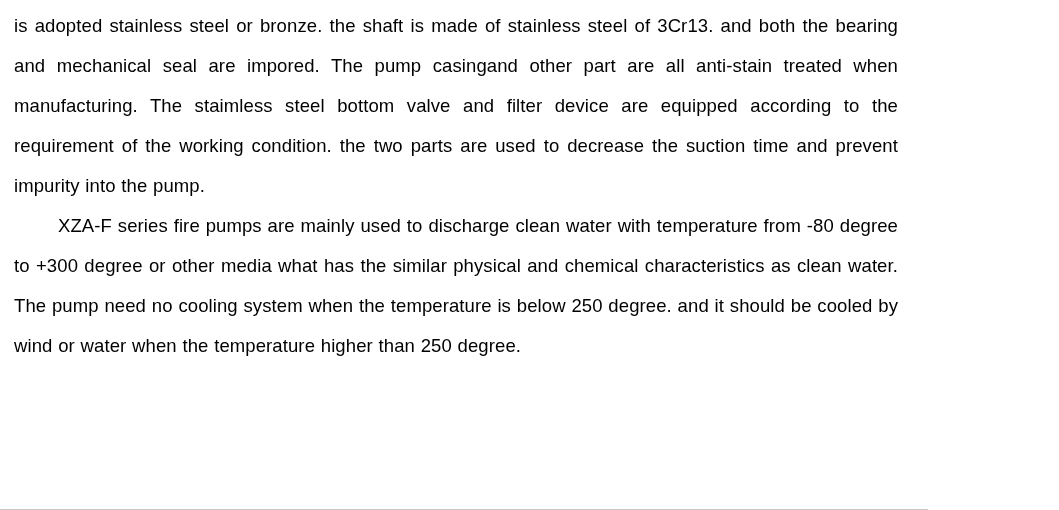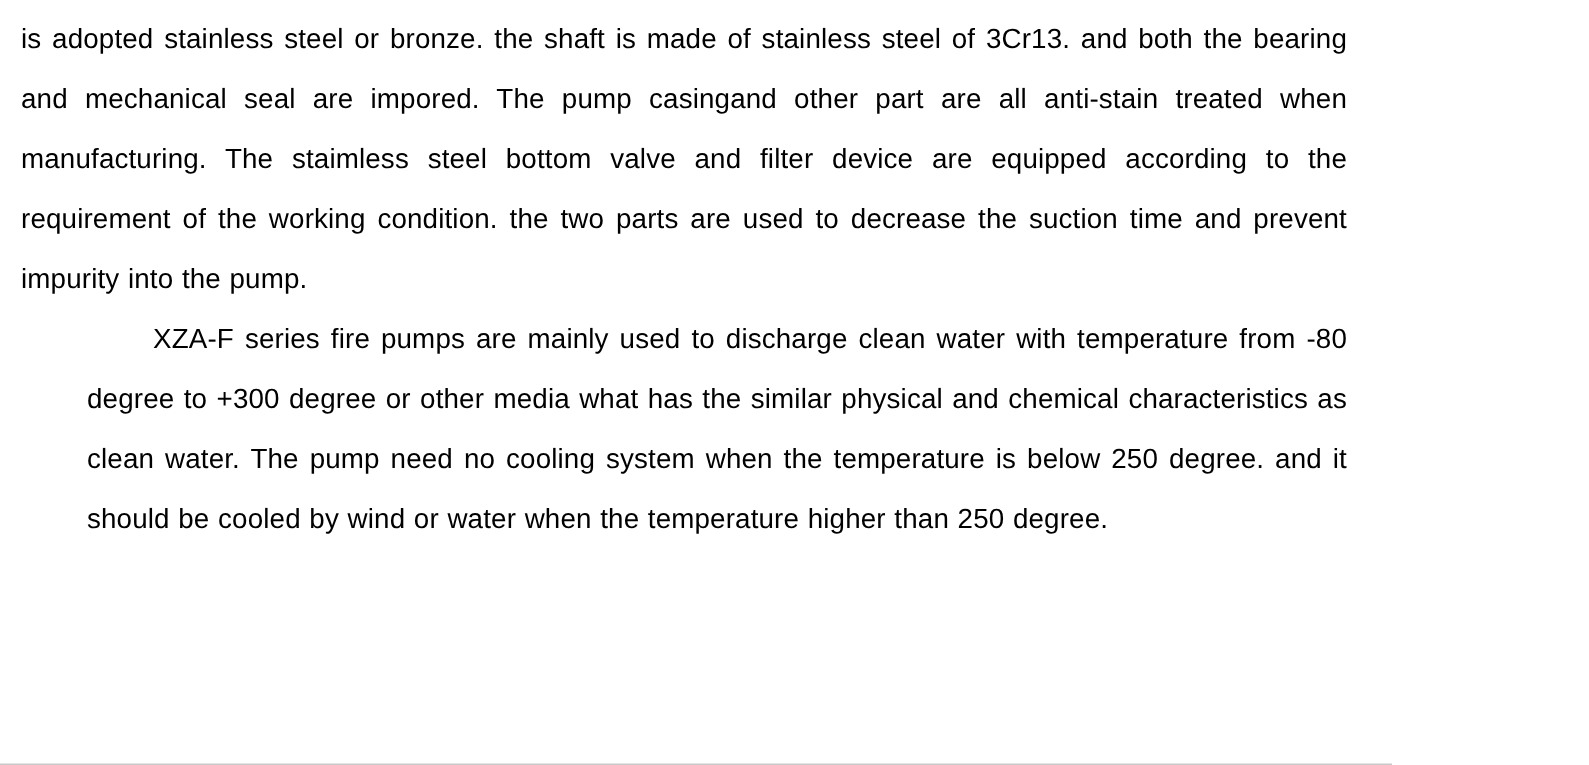--- a/index.html
+++ b/index.html
@@ -33,21 +33,20 @@
   .para {
     margin: 0 0 0 0;
     text-align: justify;
     text-align-last: left;
   }
   .para.cont {
     text-indent: 0;
   }
   .para.indent {
     text-indent: 44px;
-    margin-left: 44px;
   }
   .bottom-rule {
     position: absolute;
     left: 0;
     right: 0;
     bottom: 0;
     height: 1px;
     background: #c9c9c9;
   }
 </style>

